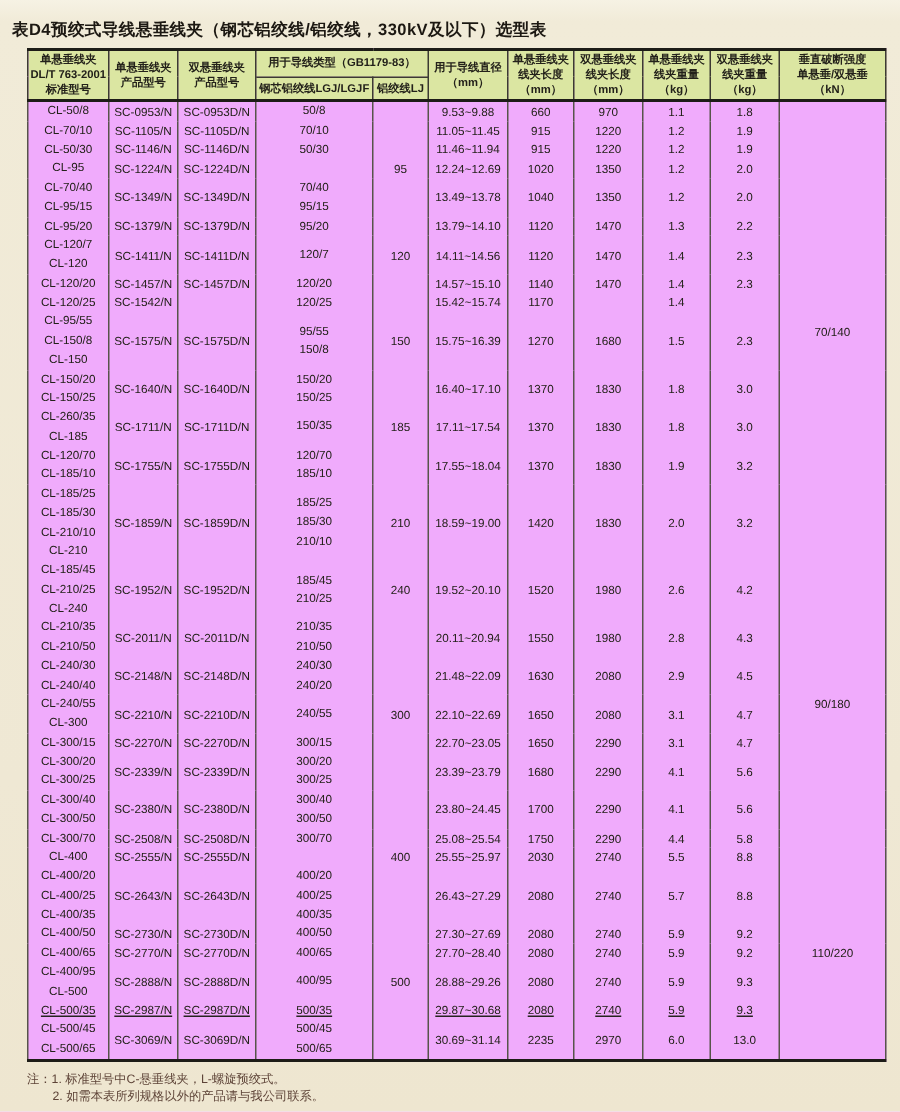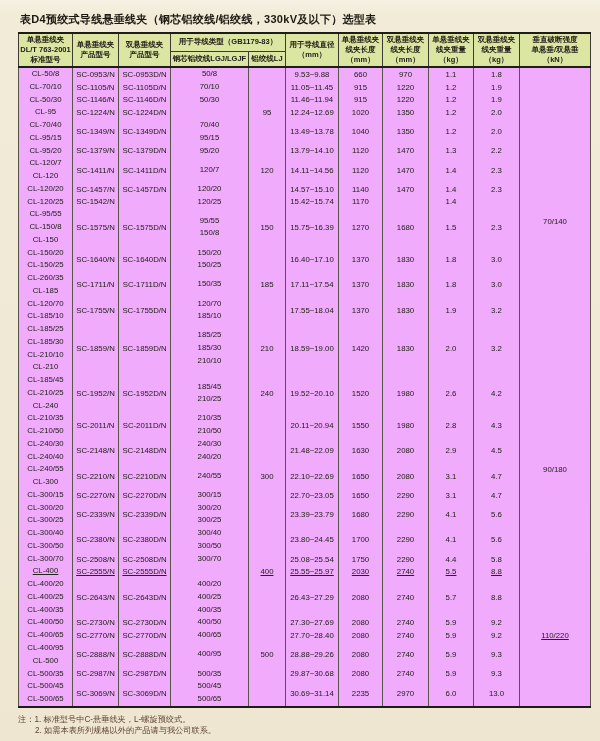--- a/index.html
+++ b/index.html
@@ -6,21 +6,21 @@
   body {
     width:600px; height:741px;
     background: linear-gradient(180deg,#f6f2e4 0px,#f1ebd8 14px,#efe8d4 520px,#eee6d0 741px);
     font-family:"Liberation Sans","DejaVu Sans",sans-serif;
     color:#26241f;
     overflow:hidden;
   }
   .page { padding:12px 0 0 8px; }
   .title {
     font-size:11px; font-weight:bold; color:#1c1812;
-    margin:0 0 5px 12px; letter-spacing:0.3px;
+    margin:0 0 5px 0; letter-spacing:0.3px;
   }
   table.spec {
     border-collapse:collapse; table-layout:fixed;
     width:572px; margin-left:10px;
     background:#f0abfc;
     border-left:1px solid #3c3a32; border-right:1px solid #3c3a32;
     border-top:2px solid #1d1c17; border-bottom:2.5px solid #1d1c17;
   }
   thead { border-bottom:2px solid #1d1c17; }
   th {
@@ -490,21 +490,21 @@
           <td>
             <div class="ln">300/70</div>
           </td>
           <td></td>
           <td>25.08~25.54</td>
           <td>1750</td>
           <td>2290</td>
           <td>4.4</td>
           <td>5.8</td>
         </tr>
-        <tr style="height: 12.76px; text-decoration: underline;">
+        <tr style="height: 12.76px;">
           <td>
             <div class="ln">CL-400</div>
           </td>
           <td>SC-2555/N</td>
           <td>SC-2555D/N</td>
           <td></td>
           <td>400</td>
           <td>25.55~25.97</td>
           <td>2030</td>
           <td>2740</td>
@@ -574,21 +574,21 @@
           <td>
             <div class="ln">400/95</div>
           </td>
           <td>500</td>
           <td>28.88~29.26</td>
           <td>2080</td>
           <td>2740</td>
           <td>5.9</td>
           <td>9.3</td>
         </tr>
-        <tr style="height: 12.76px;">
+        <tr style="height: 12.76px; text-decoration: underline;">
           <td>
             <div class="ln">CL-500/35</div>
           </td>
           <td>SC-2987/N</td>
           <td>SC-2987D/N</td>
           <td>
             <div class="ln">500/35</div>
           </td>
           <td></td>
           <td>29.87~30.68</td>

